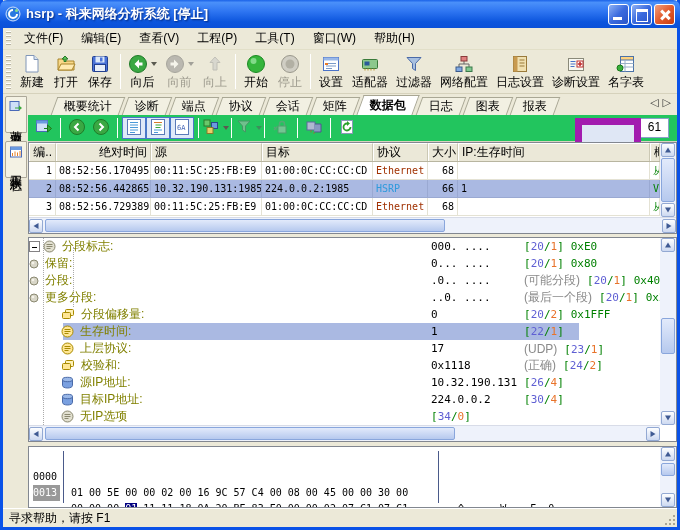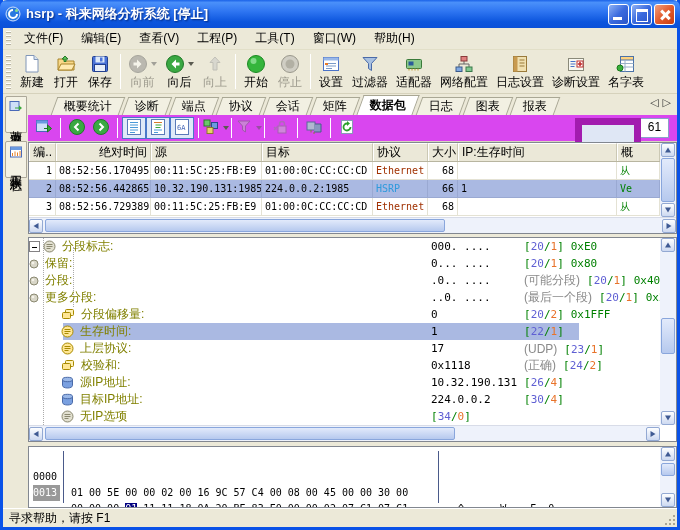--- a/index.html
+++ b/index.html
@@ -44,39 +44,39 @@
 
   
   .tabstrip { height:21px; display:flex; align-items:flex-end; padding-left:26px; background:#ece9d8; position:relative; }
   .vtab { height:18px; line-height:17px; padding:0 9px; margin-right:3px; background:#f2f0e2; border:1px solid #a9a794; border-bottom:none; transform:skewX(-20deg); }
   .vtab > span { display:inline-block; transform:skewX(20deg); }
   .vtab.active { background:#fff; font-weight:bold; height:20px; line-height:19px; }
   .tabnav { position:absolute; right:6px; top:2px; display:flex; gap:4px; font-size:11px; color:#333; }
   .tabnav span { cursor:default; }
 
   
-  .ptoolbar { height:27px; background:#d946ef; border-bottom:1px solid #d8d4c0; display:flex; align-items:center; padding-left:4px; position:relative; }
+  .ptoolbar { height:27px; background:#22c55e; border-bottom:1px solid #d8d4c0; display:flex; align-items:center; padding-left:4px; position:relative; }
   .pbtn { width:24px; height:22px; display:flex; align-items:center; justify-content:center; border:1px solid transparent; }
   .pbtn.pressed { border:1px solid #4a78c8; background:#dfe9f8; }
   .psep { width:1px; background:#c6c3ae; border-right:1px solid #fff; margin:3px 4px; align-self:stretch; }
   .countbox { position:absolute; right:8px; top:3px; display:flex; height:20px; }
   .countbox .cl { background:#dfe7f5; border:7px solid #a21caf; padding:19px 6px 0; font-weight:bold; }
   .countbox .cv { background:#fff; border:1px solid #8aa0c8; border-left:none; min-width:28px; text-align:center; padding-top:1px; }
 
   
   .tablebox { height:92px; border:1px solid #828790; background:#fff; position:relative; overflow:hidden; }
   .tb-scrollzone { position:absolute; left:0; right:16px; top:0; }
   .trow-h { display:flex; height:19px; background:#ebe8d8; border-bottom:1px solid #b8b5a0; }
   .trow-h .cell { border-right:1px solid #cbc8b4; border-top:1px solid #fff; border-left:1px solid #fff; font-size:12px; line-height:17px; padding:0 3px; overflow:hidden; white-space:nowrap; }
   .prow { display:flex; height:18px; background:#fff; }
   .prow .cell { border-right:1px solid #e4e2d4; border-bottom:1px solid #e4e2d4; font-family:"DejaVu Sans Mono","Liberation Mono",monospace; font-size:10px; line-height:17px; padding:0 3px; overflow:hidden; white-space:nowrap; }
   .prow.sel { background:#aab9e2; }
   .prow.sel .cell { border-right-color:#9aa9d2; border-bottom-color:#9aa9d2; }
   .c-no{width:27px;text-align:right;} .c-time{width:95px;text-align:right;} .c-src{width:111px;} .c-dst{width:111px;}
-  .c-proto{width:55px;} .c-size{width:30px;text-align:right;} .c-ttl{width:159px;} .c-sum{flex:1;}
+  .c-proto{width:55px;} .c-size{width:30px;text-align:right;} .c-ttl{width:192px;} .c-sum{flex:1;}
   .p-eth{color:#a03000;} .p-hsrp{color:#2f9adc;} .sumtxt{color:#008000;font-family:"Liberation Sans",sans-serif;font-size:11px;}
 
   
   .sbb { background:linear-gradient(180deg,#fdfeff,#cdd9f1); border:1px solid #93a9d3; border-radius:2px; position:relative; }
   .sbt { background:linear-gradient(180deg,#e2eafb,#b6c9ee); border:1px solid #89a6dc; border-radius:2px; position:absolute; }
   .tri { position:absolute; width:0; height:0; left:50%; top:50%; }
   .tri.up    { border-left:3.5px solid transparent; border-right:3.5px solid transparent; border-bottom:5px solid #3f5a93; transform:translate(-50%,-50%); }
   .tri.down  { border-left:3.5px solid transparent; border-right:3.5px solid transparent; border-top:5px solid #3f5a93; transform:translate(-50%,-50%); }
   .tri.left  { border-top:3.5px solid transparent; border-bottom:3.5px solid transparent; border-right:5px solid #3f5a93; transform:translate(-50%,-50%); }
   .tri.right { border-top:3.5px solid transparent; border-bottom:3.5px solid transparent; border-left:5px solid #3f5a93; transform:translate(-50%,-50%); }
@@ -191,43 +191,43 @@
             <rect x="5.5" y="2.5" width="9" height="6" fill="#dce8f8"></rect>
             <rect x="10" y="3.5" width="2.5" height="4" fill="#4a72d8"></rect>
             <rect x="4.5" y="10.5" width="11" height="7" fill="#e8eef8" stroke="#23408f"></rect>
           </svg>
         </span>
       <span class="tlabel">保存</span>
     </div>
     <div class="tsep"></div>
     <div class="tbtn">
       <span class="irow">
+          <span>
+            <svg width="20" height="20" viewBox="0 0 20 20">
+              <circle cx="10" cy="10" r="8.5" fill="#3aa843" stroke="#1f7a28"></circle>
+              <path d="M11 5.5L6.5 10l4.5 4.5V11.5h3.5v-3H11z" fill="#fff"></path>
+            </svg>
+          </span>
+          <span class="caret"></span>
+        </span>
+      <span class="tlabel">向后</span>
+    </div>
+    <div class="tbtn">
+      <span class="irow">
           <span class="dis">
             <svg width="20" height="20" viewBox="0 0 20 20">
               <circle cx="10" cy="10" r="8.5" fill="#3aa843" stroke="#1f7a28"></circle>
               <path d="M9 5.5L13.5 10 9 14.5V11.5H5.5v-3H9z" fill="#fff"></path>
             </svg>
           </span>
           <span class="caret dis"></span>
         </span>
       <span class="tlabel dis-label">向前</span>
     </div>
     <div class="tbtn">
-      <span class="irow">
-          <span>
-            <svg width="20" height="20" viewBox="0 0 20 20">
-              <circle cx="10" cy="10" r="8.5" fill="#3aa843" stroke="#1f7a28"></circle>
-              <path d="M11 5.5L6.5 10l4.5 4.5V11.5h3.5v-3H11z" fill="#fff"></path>
-            </svg>
-          </span>
-          <span class="caret"></span>
-        </span>
-      <span class="tlabel">向后</span>
-    </div>
-    <div class="tbtn">
       <span class="irow dis">
           <svg width="20" height="20" viewBox="0 0 20 20">
             <path d="M10 3l5 5.5h-3V16H8V8.5H5z" fill="#c8c6ba" stroke="#98968a"></path>
           </svg>
         </span>
       <span class="tlabel dis-label">向上</span>
     </div>
     <div class="tsep"></div>
     <div class="tbtn">
       <span class="irow">
@@ -255,34 +255,34 @@
             <rect x="2.5" y="3.5" width="15" height="3" fill="#9ab8e8"></rect>
             <path d="M5 9.5h10M5 12h10M5 14.5h6" stroke="#7a9ac8"></path>
             <rect x="4" y="9" width="3" height="2" fill="#e87a2a"></rect>
           </svg>
         </span>
       <span class="tlabel">设置</span>
     </div>
     <div class="tbtn">
       <span class="irow">
           <svg width="20" height="20" viewBox="0 0 20 20">
-            <path d="M3 3.5h14l-5.5 6v7l-3-2v-5z" fill="#a8c0e0" stroke="#4a6aa8"></path>
-          </svg>
-        </span>
-      <span class="tlabel">过滤器</span>
-    </div>
-    <div class="tbtn">
-      <span class="irow">
-          <svg width="20" height="20" viewBox="0 0 20 20">
             <rect x="2.5" y="5.5" width="15" height="9" rx="1" fill="#8cc88c" stroke="#3a7a3a"></rect>
             <rect x="4.5" y="7.5" width="5" height="4" fill="#2a5a9a"></rect>
             <path d="M5 14.5v2M8 14.5v2M11 14.5v2M14 14.5v2" stroke="#b8962a"></path>
           </svg>
         </span>
       <span class="tlabel">适配器</span>
+    </div>
+    <div class="tbtn">
+      <span class="irow">
+          <svg width="20" height="20" viewBox="0 0 20 20">
+            <path d="M3 3.5h14l-5.5 6v7l-3-2v-5z" fill="#a8c0e0" stroke="#4a6aa8"></path>
+          </svg>
+        </span>
+      <span class="tlabel">过滤器</span>
     </div>
     <div class="tbtn">
       <span class="irow">
           <svg width="20" height="20" viewBox="0 0 20 20">
             <path d="M10 7v3M5 13v-3h10v3" stroke="#666" fill="none"></path>
             <rect x="7" y="2.5" width="6" height="4.5" fill="#e08080" stroke="#8a3a3a"></rect>
             <rect x="2" y="13" width="6" height="4.5" fill="#80a8e0" stroke="#3a5a8a"></rect>
             <rect x="12" y="13" width="6" height="4.5" fill="#80c890" stroke="#3a7a4a"></rect>
           </svg>
         </span>

